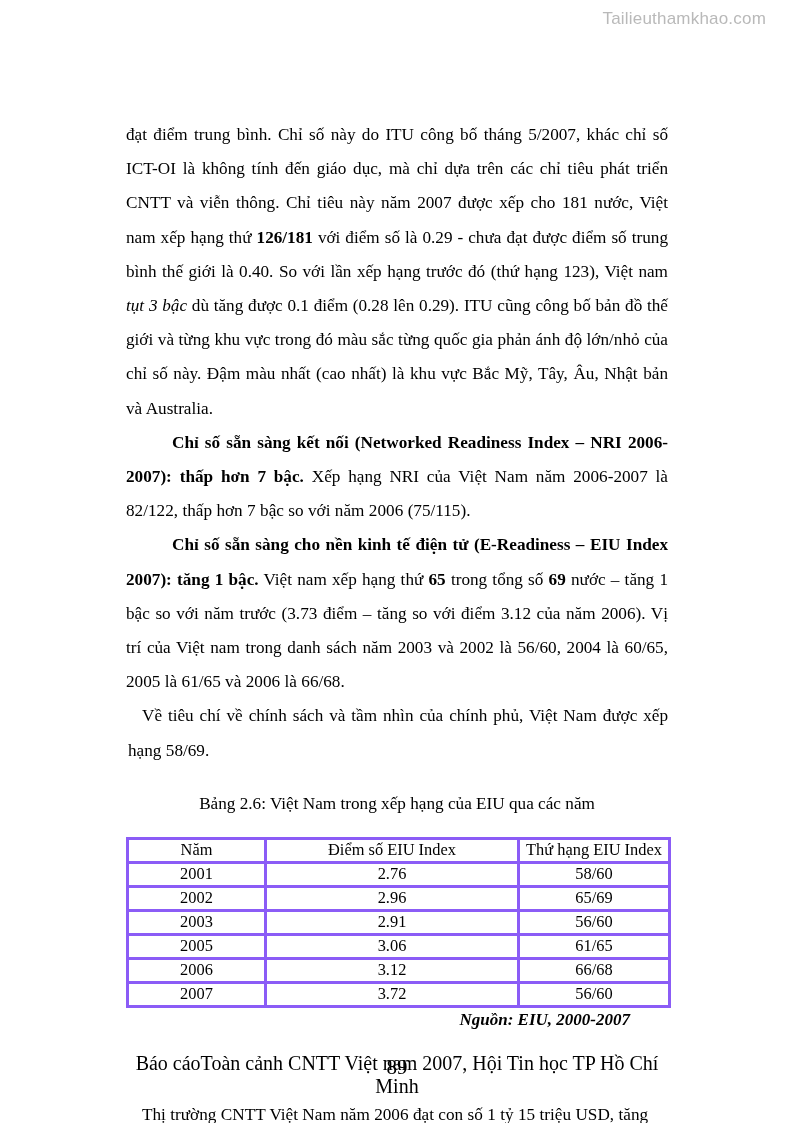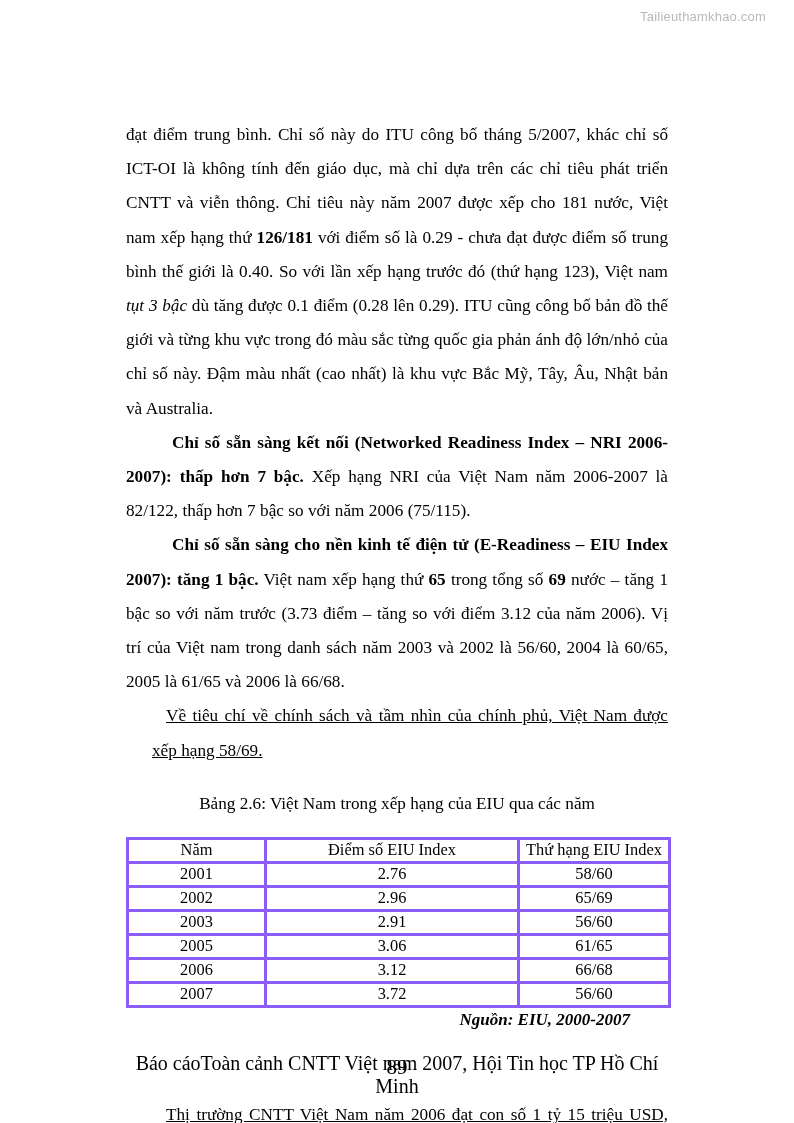--- a/index.html
+++ b/index.html
@@ -14,21 +14,21 @@
     background: #ffffff;
     overflow: hidden;
     font-family: "Liberation Serif", "DejaVu Serif", serif;
     color: #000000;
   }
   .watermark {
     position: absolute;
     top: 9px;
     right: 28px;
     font-family: "Liberation Sans", "DejaVu Sans", sans-serif;
-    font-size: 13px;
+    font-size: 17px;
     color: #b9b9b9;
     letter-spacing: 0.2px;
     user-select: none;
   }
   .content {
     position: absolute;
     left: 126px;
     top: 118px;
     width: 542px;
   }
@@ -41,22 +41,21 @@
     text-indent: 0;
     word-spacing: 0.1px;
   }
   p.body.indent {
     text-indent: 46px;
   }
   p.body.indent-small {
     text-indent: 14px;
   }
   p.body.sub {
-    margin-left: 26px;
-    text-decoration: underline;
+    margin-left: 2px;
   }
   b, .b { font-weight: bold; }
   i, .i { font-style: italic; }
 
   .table-caption {
     margin: 22px 0 0 0;
     font-size: 17.2px;
     font-weight: normal;
     text-align: center;
     line-height: 28px;

